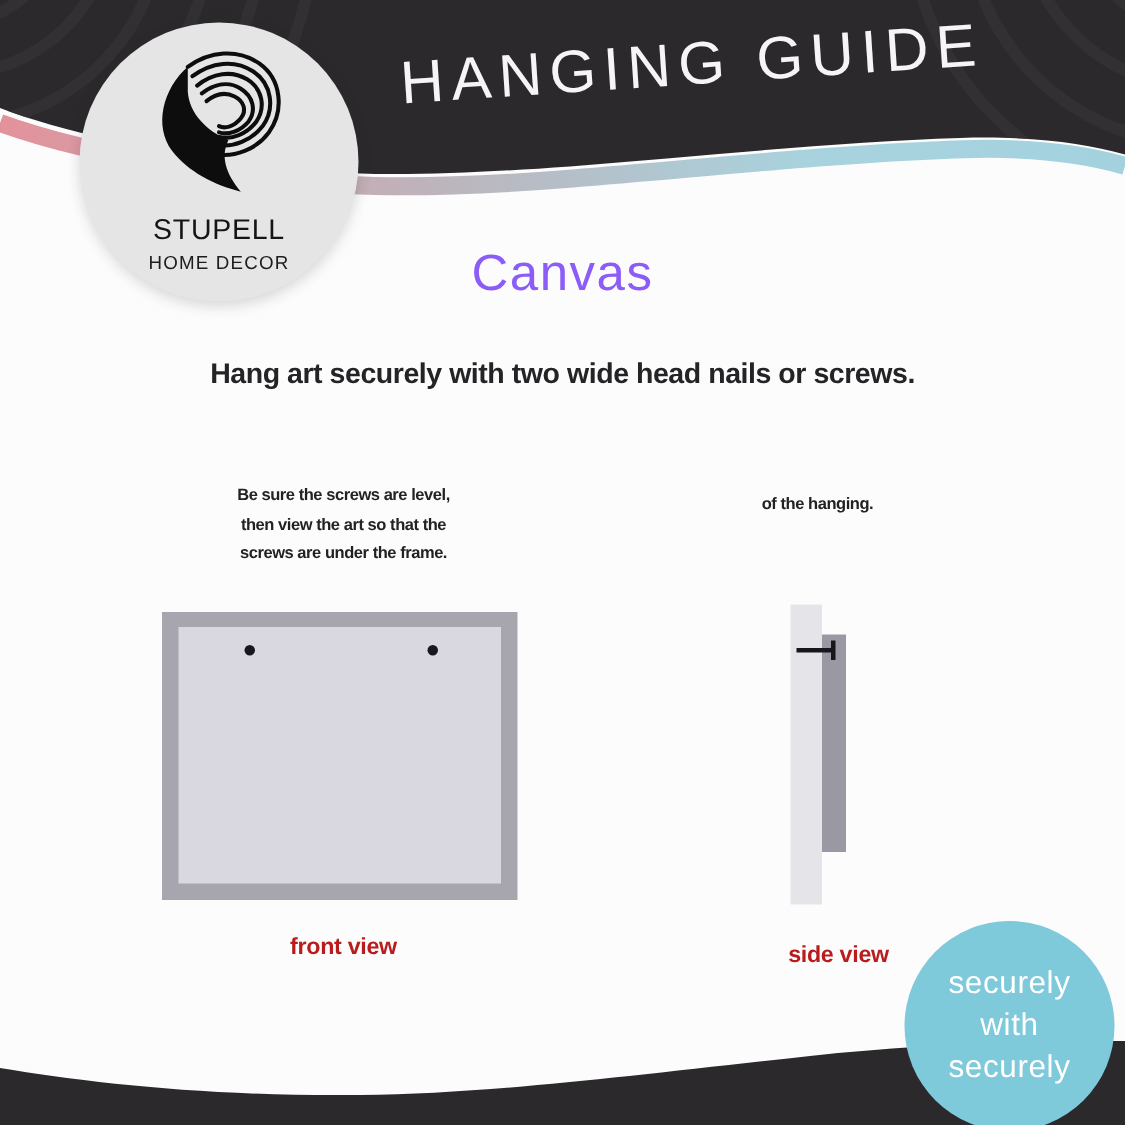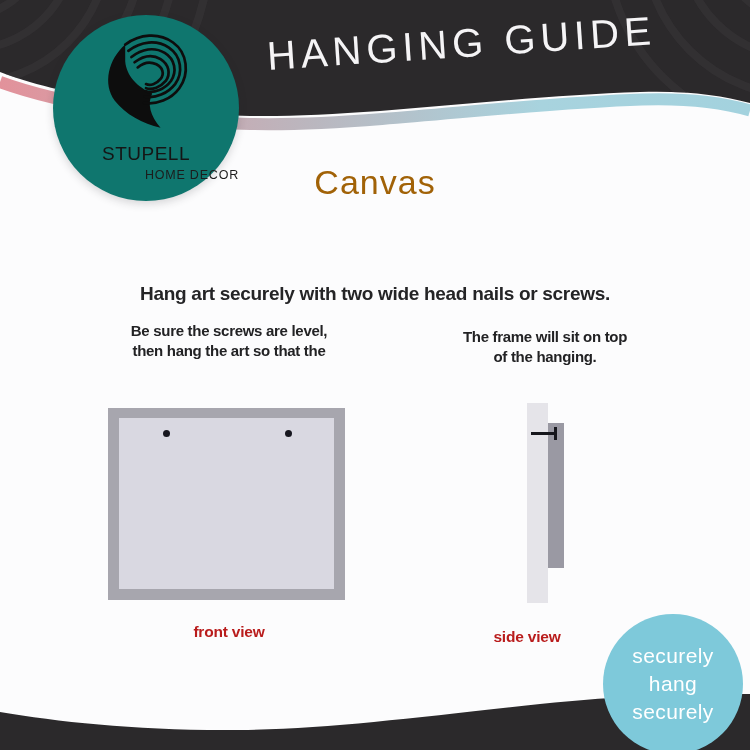--- a/index.html
+++ b/index.html
@@ -11,50 +11,50 @@
   
   .banner-svg { position:absolute; left:0; top:0; width:750px; height:140px; display:block; }
   .hanging-title {
     position:absolute; left:267px; top:34px; height:44px; line-height:44px;
     font-size:40px; font-weight:400; letter-spacing:5px; color:#f5f4f6;
     white-space:nowrap; transform:rotate(-3.8deg); transform-origin:0 50%;
   }
   
   .logo-circle {
     position:absolute; left:53px; top:15px; width:186px; height:186px;
-    background:#0f766e; border-radius:50%;
+    background:#e5e5e5; border-radius:50%;
     box-shadow:0 3px 9px rgba(40,40,45,.18);
   }
   .logo-mark { position:absolute; left:41px; top:14px; width:104px; height:106px; }
   .brand-name {
     position:absolute; left:0; top:128px; width:100%; text-align:center;
     font-size:19px; letter-spacing:.5px; color:#151515; font-weight:400;
   }
   .brand-tagline {
-    position:absolute; left:0; top:153px; width:100%; text-align:right;
+    position:absolute; left:0; top:153px; width:100%; text-align:center;
     font-size:12.5px; letter-spacing:.8px; color:#1c1c1c; font-weight:400;
   }
   
   .product-title {
     position:absolute; left:0; top:163px; width:750px; text-align:center;
-    font-size:34px; font-weight:400; letter-spacing:1px; color:#a16207;
+    font-size:34px; font-weight:400; letter-spacing:1px; color:#8b5cf6;
   }
   .instruction {
     position:absolute; left:0; top:239px; width:750px; text-align:center;
-    font-size:19px; font-weight:700; letter-spacing:-0.3px; color:#242426;margin-top:44px;
+    font-size:19px; font-weight:700; letter-spacing:-0.3px; color:#242426;
   }
   
-  .note { font-size:15px; font-weight:700; letter-spacing:-0.3px; line-height:19.5px;
+  .note { font-size:11px; font-weight:700; letter-spacing:-0.3px; line-height:19.5px;
           color:#222224; text-align:center; }
   .note span { display:block; }
   .note-front { position:absolute; left:78px; top:321px; width:302px; }
   .note-side  { position:absolute; left:430px; top:327px; width:230px; }
   .caption { font-size:15.5px; font-weight:700; letter-spacing:-0.2px; color:#b91c1c; text-align:center; }
   .caption-front { position:absolute; left:78px;  top:623px; width:302px; }
-  .caption-side  { position:absolute; left:452px; top:628px; width:150px; }
+  .caption-side  { position:absolute; left:484px; top:628px; width:150px; }
   
   .front-art { position:absolute; left:108px; top:408px; width:237px; height:192px; background:#a7a6ae; }
   .front-canvas { position:absolute; left:11px; top:10px; right:11px; bottom:11px; background:#d9d8e1; }
   .screw-head { position:absolute; width:7px; height:7px; border-radius:50%; background:#17171f; }
   .screw-head.left  { left:55px;  top:22px; }
   .screw-head.right { left:177px; top:22px; }
   
   .side-art { position:absolute; left:520px; top:403px; width:60px; height:200px; }
   .wall-bar  { position:absolute; left:7px;  top:0;    width:21px; height:200px; background:#e5e4e9; }
   .frame-bar { position:absolute; left:28px; top:20px; width:16px; height:145px; background:#9a99a3; }
@@ -118,44 +118,44 @@
     </svg>
     <div class="brand-name">STUPELL</div>
     <div class="brand-tagline">HOME DECOR</div>
   </div>
 
   <div class="product-title">Canvas</div>
   <div class="instruction">Hang art securely with two wide head nails or screws.</div>
 
   <div class="note note-front">
     <span>Be sure the screws are level,</span>
-    <span>then hang the art so that the</span>
+    <span>then view the art so that the</span>
+    <span>screws are under the frame.</span>
   </div>
   <div class="front-art">
     <div class="front-canvas"></div>
     <div class="screw-head left"></div>
     <div class="screw-head right"></div>
   </div>
   <div class="caption caption-front">front view</div>
 
   <div class="note note-side">
-    <span>The frame will sit on top</span>
     <span>of the hanging.</span>
   </div>
   <div class="side-art">
     <div class="wall-bar"></div>
     <div class="frame-bar"></div>
     <div class="screw-shaft"></div>
     <div class="screw-point"></div>
   </div>
   <div class="caption caption-side">side view</div>
 
   <svg class="wave-svg" viewBox="0 0 750 60" preserveAspectRatio="none">
     <path d="M0,22 C60,32 140,41 240,40 C330,39 420,27 540,14 C620,5.5 690,4 750,4 L750,60 L0,60 Z" fill="#2b292b"></path>
   </svg>
 
   <div class="badge">
     <span>securely</span>
-    <span>hang</span>
+    <span>with</span>
     <span>securely</span>
   </div>
 
 </div>
 
 </body></html>

